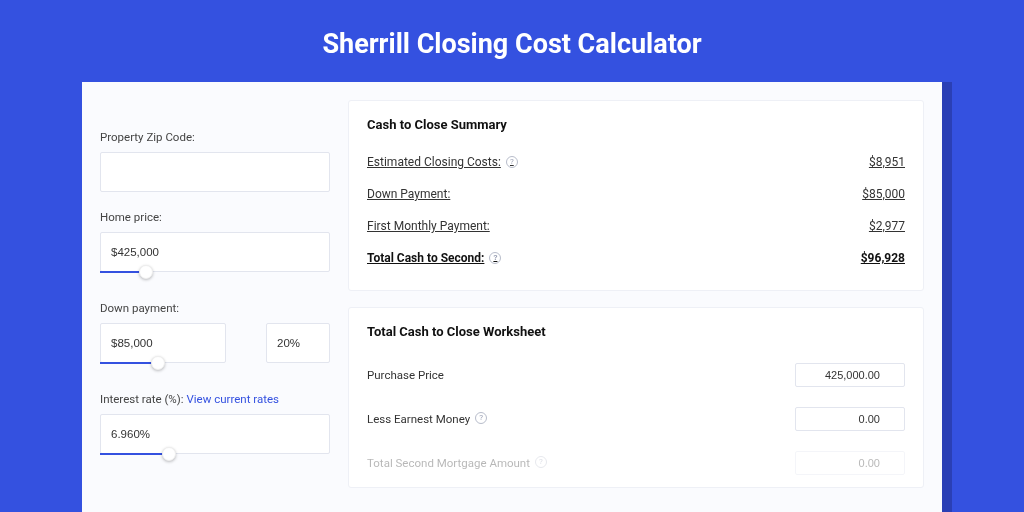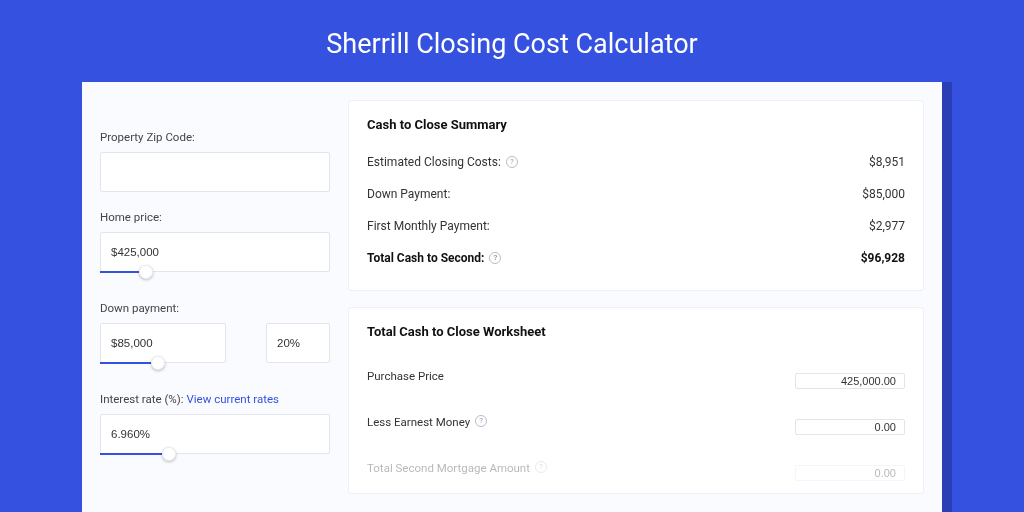--- a/index.html
+++ b/index.html
@@ -5,21 +5,21 @@
   * { box-sizing: border-box; margin: 0; padding: 0; }
   html, body { width: 1024px; height: 512px; overflow: hidden; }
   body {
     font-family: -apple-system, BlinkMacSystemFont, "Segoe UI", Roboto, Arial, sans-serif;
     background: #3451E0;
     color: #111;
   }
   .page-title {
     text-align: center;
     color: #fff;
-    font-weight: 400;
+    font-weight: 700;
     font-size: 27px;
     padding: 28px 0 22px 0;
   }
   .card-wrap {
     margin: 0 auto;
     width: 860px;
     position: relative;
   }
   .card-shadow {
     position: absolute;
@@ -101,20 +101,21 @@
     color: #111;
     margin-bottom: 14px;
   }
   .row {
     display: flex;
     align-items: center;
     justify-content: space-between;
     font-size: 12px;
     color: #333;
     padding: 9px 0;
+    text-decoration: underline;
   }
   .row .label { display: flex; align-items: center; gap: 5px; }
   .row .value { text-align: center; }
   .row.bold { font-weight: 700; color: #111; }
   .help-icon {
     display: inline-flex;
     align-items: center; justify-content: center;
     width: 12px; height: 12px;
     border: 1px solid #B8BDCB;
     border-radius: 50%;
@@ -126,29 +127,28 @@
     display: flex;
     align-items: center;
     justify-content: space-between;
     font-size: 11.5px;
     color: #333;
     padding: 10px 0;
   }
   .ws-row .label { display: flex; align-items: flex-start; gap: 5px; }
   .ws-input {
     width: 110px;
-    height: 16px;
+    height: 24px;
     background: #fff;
     border: 1px solid #E2E5EE;
     border-radius: 2px;
     font-size: 11px;
     color: #333;
     text-align: right;
-    padding: 0 8px;
-    margin-top: 10px;
+    padding: 0 24px;
   }
   .panel.worksheet { padding-bottom: 2px; }
 </style>
 </head>
 <body>
 
 <h1 class="page-title">Sherrill Closing Cost Calculator</h1>
 
 <div class="card-wrap">
   <div class="card-shadow"></div>

